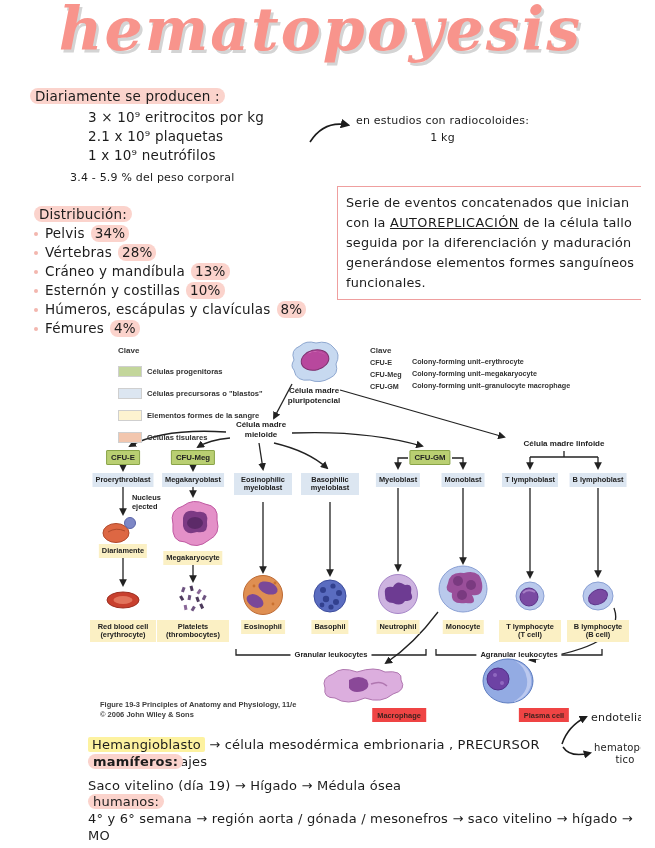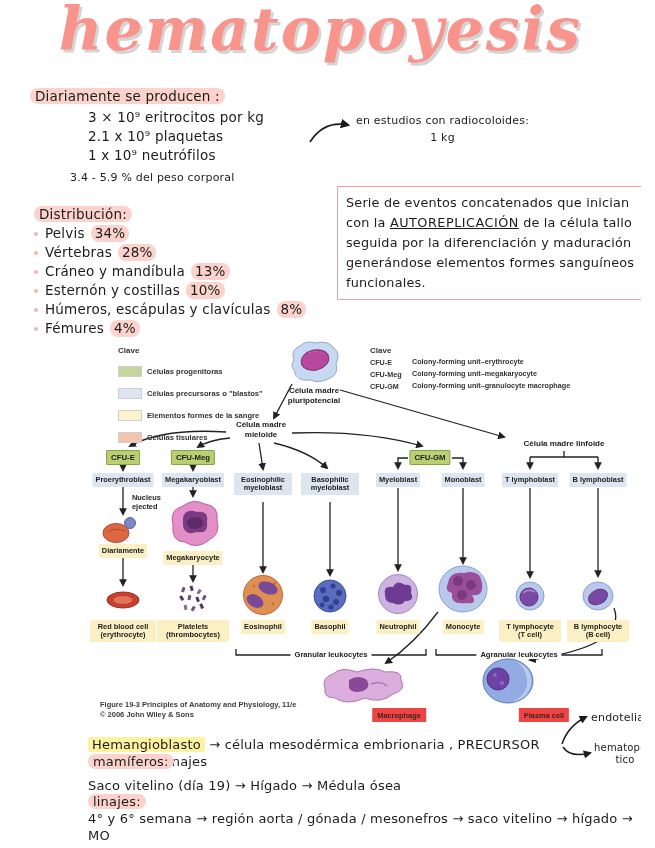--- a/index.html
+++ b/index.html
@@ -54,21 +54,21 @@
   .blast.wrap{white-space:normal;width:52px;}
   .ylab{background:#fbf0c4;font-size:7.4px;line-height:8.6px;padding:2.5px 3px;}
   .slab{background:#ef4444;font-size:7.4px;padding:2.5px 5px;color:#40221e;margin-left:36px;}
   .small-note{font-size:7.4px;line-height:8.5px;}
   .brkt{position:absolute;font-size:7.6px;font-weight:bold;color:#222;background:#fff;padding:0 4px;transform:translateX(-50%);}
   .caption{position:absolute;left:22px;top:362px;font-size:7.5px;font-weight:bold;color:#3c3c3c;line-height:10px;}
   .cell{position:absolute;}
   
   .bot{position:absolute;font-size:13px;line-height:17px;}
   .b1{left:88px;top:736px;width:500px;}
-  .b2{left:88px;top:753px;}
+  .b2{left:88px;top:753px;font-weight:bold;}
   .b3{left:88px;top:777px;}
   .b4{left:88px;top:793px;}
   .b5{left:88px;top:810px;width:560px;}
   .branch-top{position:absolute;left:591px;top:711px;font-size:11px;}
   .branch-bot{position:absolute;left:594px;top:742px;font-size:10px;width:62px;text-align:center;line-height:12px;}
   .bsvg{position:absolute;left:560px;top:712px;}
 </style>
 </head>
 <body>
 
@@ -359,17 +359,17 @@
     <path d="M3,35 Q10,46 30,41" fill="none" stroke="#1c1c1c" stroke-width="1.5" marker-end="url(#ahc)"></path>
   </svg>
   <div class="branch-top hw">endotelial</div>
   <div class="branch-bot hw">hematopoyé- tico</div>
 
   <div class="bot b2 hw">
     <span class="hl">mamíferos:</span>
   </div>
   <div class="bot b3 hw">Saco vitelino (día 19) → Hígado → Médula ósea</div>
   <div class="bot b4 hw">
-    <span class="hl">linajes:</span>
+    <span class="hl">humanos:</span>
   </div>
   <div class="bot b5 hw">4° y 6° semana → región aorta / gónada / mesonefros → saco vitelino → hígado → MO</div>
 
 </div>
 
 </body></html>

